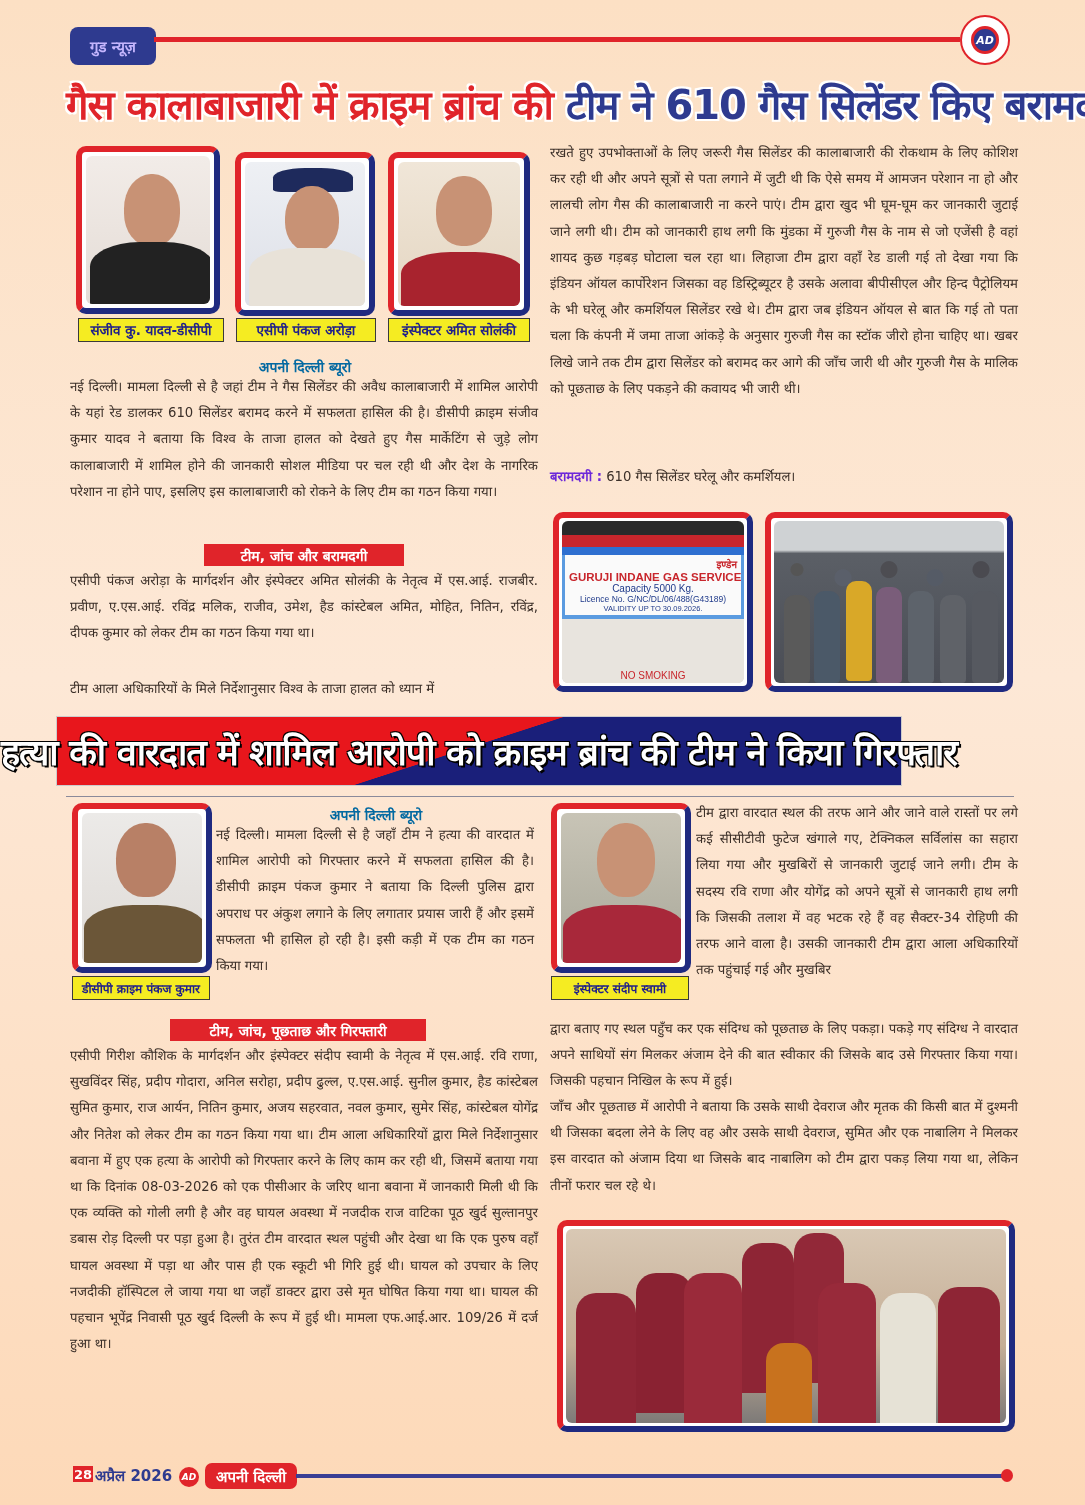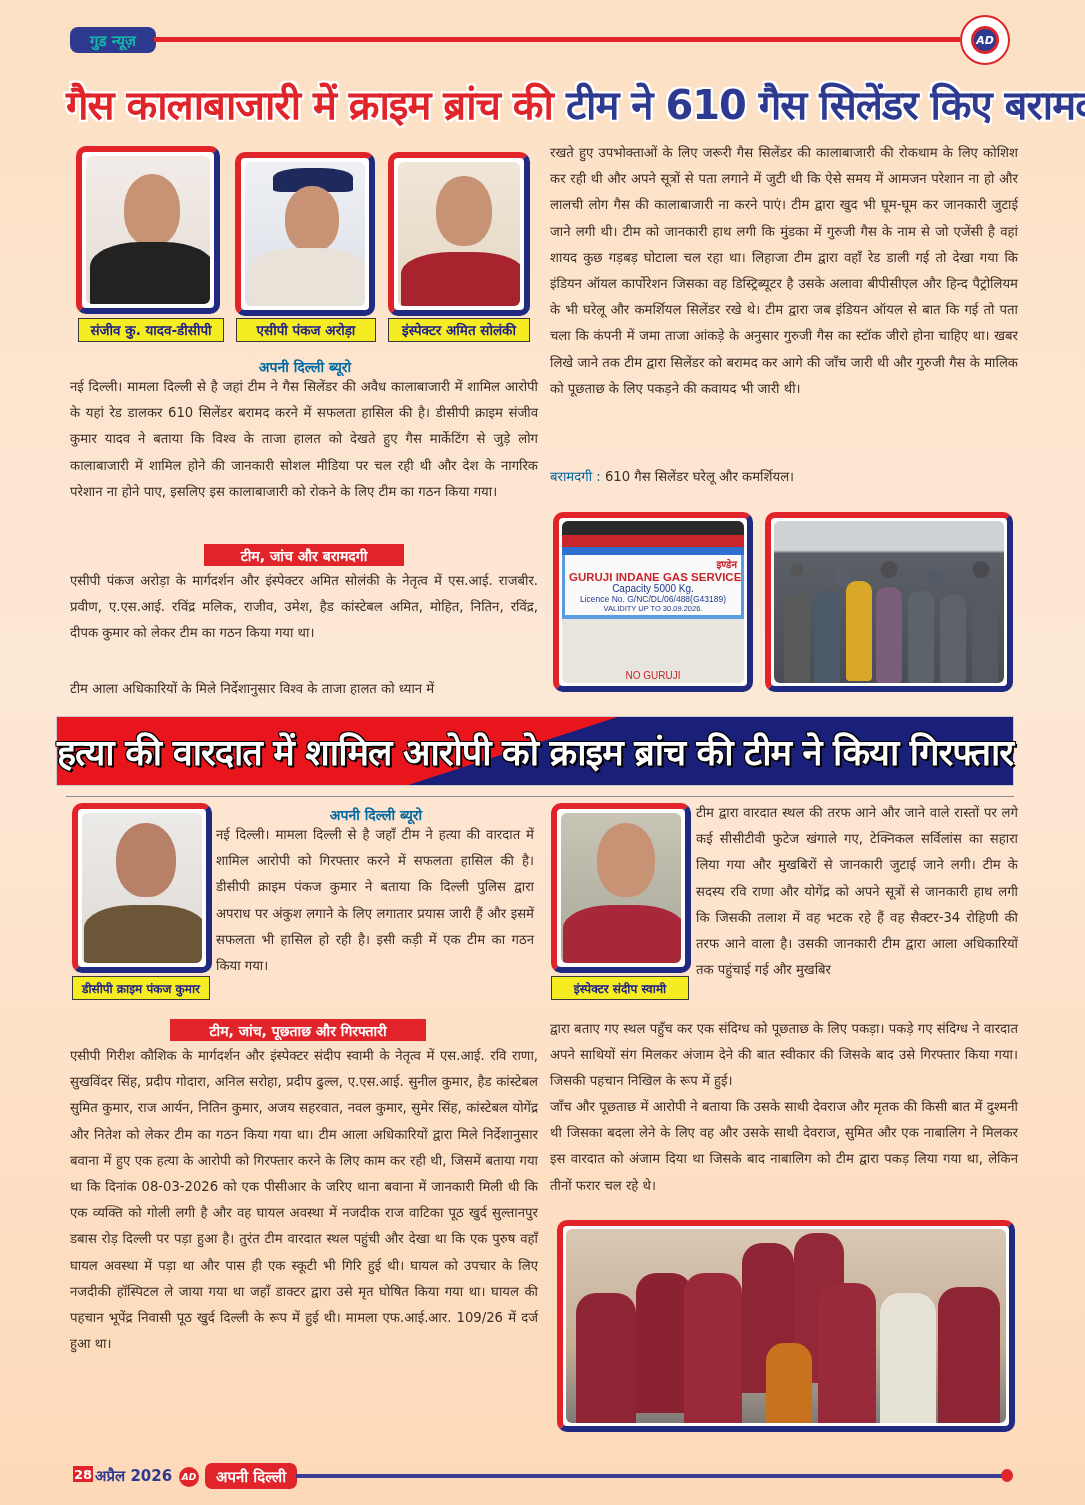--- a/index.html
+++ b/index.html
@@ -7,22 +7,22 @@
   body {
     background: linear-gradient(180deg, #fce0c4 0%, #fde8d6 45%, #fdd9b8 100%);
     font-family: "DejaVu Sans", sans-serif;
     color: #2b2520;
     position: relative;
   }
   .abs { position: absolute; }
 
   
   .section-pill {
-    left: 70px; top: 27px; width: 86px; height: 26px;
-    background: #2e3a8f; color: #14b8a6; border-radius: 8px;
+    left: 70px; top: 27px; width: 86px; height: 38px;
+    background: #2e3a8f; color: #c4b5fd; border-radius: 8px;
     font-size: 15px; font-weight: bold; display: flex; align-items: center; justify-content: center;
   }
   .header-rule { left: 154px; top: 37px; width: 806px; height: 5px; background: #e0242a; }
   .logo {
     left: 960px; top: 15px; width: 50px; height: 50px; border-radius: 50%;
     background: #fff; border: 2px solid #e0242a;
     display: flex; align-items: center; justify-content: center;
   }
   .logo-inner {
     width: 28px; height: 28px; border-radius: 50%; background: #2e3a8f;
@@ -63,25 +63,25 @@
   }
 
   .byline { font-size: 14px; font-weight: bold; text-align: center; color: #0369a1; }
   .para {
     font-size: 13.2px; line-height: 26.2px; text-align: justify; color: #3b2f28;
   }
   .subhead {
     background: #e0242a; color: #fff; font-size: 14px; font-weight: bold;
     display: flex; align-items: center; justify-content: center;
   }
-  .recovery-label { color: #0369a1; font-weight: normal; }
+  .recovery-label { color: #6d28d9; font-weight: bold; }
 
   
   .banner2 {
-    left: 56px; top: 716px; width: 958px; height: 70px;
+    left: 56px; top: 716px; width: 846px; height: 70px;
     background: linear-gradient(162deg, #e8161c 0%, #e8161c 48%, #1a1f7a 48.2%, #1a1f7a 100%);
     display: flex; align-items: center; justify-content: center;
     border: 1px solid #ccc;
   }
   .banner2 span {
     font-size: 36px; font-weight: bold; color: #fff; white-space: nowrap; letter-spacing: -1px;
     text-shadow: 2px 2px 0 #000, -1px -1px 0 #000, 1px -1px 0 #000, -1px 1px 0 #000;
   }
   .divider-line { height: 1px; background: #8a8a9a; }
 
@@ -158,21 +158,21 @@
     <div style="height:12px;background:#c8262c;"></div>
     <div style="height:8px;background:#2e6fd0;"></div>
     <div style="background:#fafafa;border-left:3px solid #5b9be0;border-right:3px solid #5b9be0;border-bottom:4px solid #5b9be0;padding:2px 4px;text-align:center;">
       <div style="font-size:10px;color:#c8262c;text-align:right;font-weight:bold;">इण्डेन</div>
       <div style="font-size:11.5px;color:#c8262c;font-weight:bold;font-family:'Liberation Sans',sans-serif;white-space:nowrap;">GURUJI INDANE GAS SERVICE</div>
       <div style="font-size:10px;color:#1f3a8a;font-family:'Liberation Sans',sans-serif;">Capacity  5000 Kg.</div>
       <div style="font-size:8.5px;color:#1f3a8a;font-family:'Liberation Sans',sans-serif;white-space:nowrap;">Licence No. G/NC/DL/06/488(G43189)</div>
       <div style="font-size:7.5px;color:#1f3a8a;font-family:'Liberation Sans',sans-serif;">VALIDITY UP TO 30.09.2026.</div>
     </div>
     <div style="flex:1;background:#e8e4de;display:flex;align-items:flex-end;justify-content:center;padding-bottom:2px;">
-      <span style="font-size:10px;color:#c8262c;font-family:'Liberation Sans',sans-serif;">NO GURUJI</span>
+      <span style="font-size:10px;color:#c8262c;font-family:'Liberation Sans',sans-serif;">NO SMOKING</span>
     </div>
   </div>
 </div>
 
 <div class="abs frame" style="left:765px;top:512px;width:248px;height:180px;padding:3px;">
   <div class="photo" style="background:
       radial-gradient(circle at 10% 30%, #555 6px, transparent 7px),
       radial-gradient(circle at 30% 35%, #5a5f6a 8px, transparent 9px),
       radial-gradient(circle at 50% 30%, #4d4d52 8px, transparent 9px),
       radial-gradient(circle at 70% 35%, #555b66 8px, transparent 9px),

